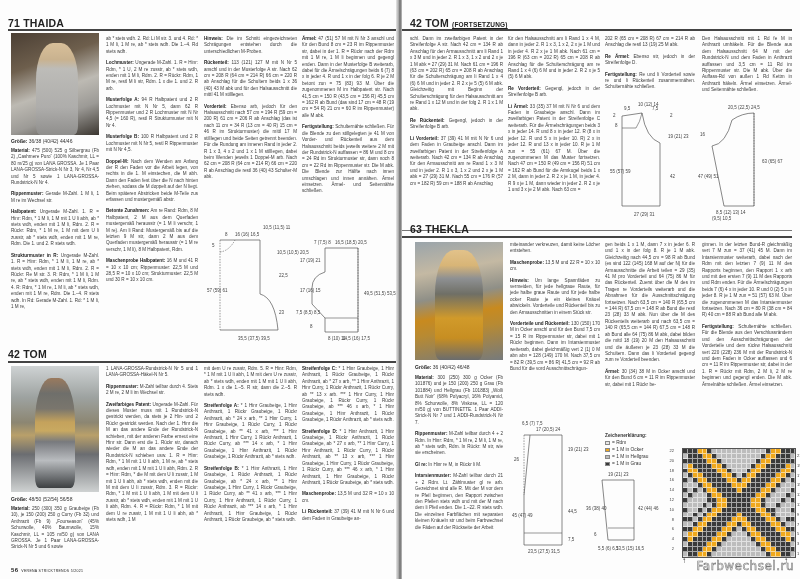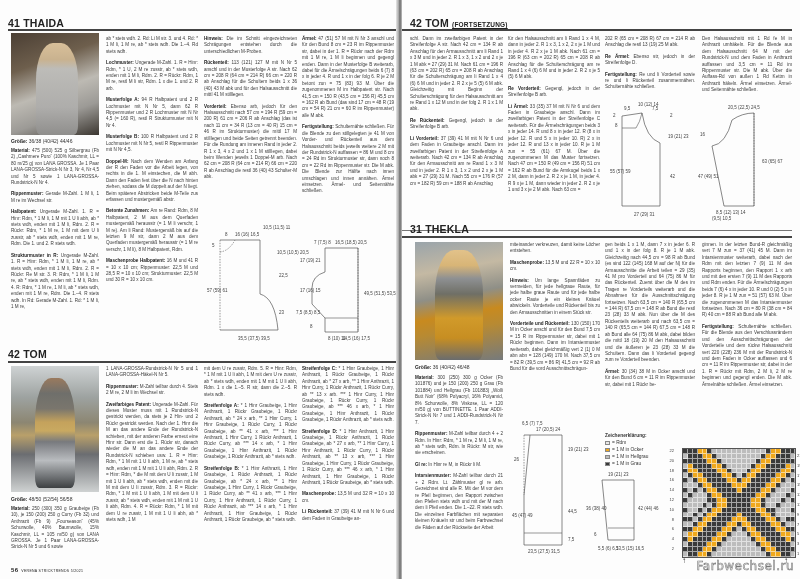--- a/index.html
+++ b/index.html
@@ -39,21 +39,21 @@
   .watermark { position: absolute; right: 6px; bottom: 6px; font-size: 12px; color: #fff;
     -webkit-text-stroke: 0.6px #777; letter-spacing: 0.5px; font-family: "DejaVu Sans", sans-serif; }
 </style>
 </head>
 <body>
 
 <div class="spread">
 
   <div class="page left">
 
-    <div class="sec-head" style="left:8px;top:17px;">41 THAIDA</div>
+    <div class="sec-head" style="left:8px;top:17px;">71 THAIDA</div>
     <div class="rule" style="left:8px;top:29px;width:388px;"></div>
 
     <div class="photo thaida" style="left:11px;top:33px;width:88px;height:102px;">
       <div class="figure" style="left:25px;top:10px;width:42px;height:92px;background:linear-gradient(180deg,#d9c09a 0%,#c9b28f 18%,#bdbcb8 28%,#aeadab 70%,#8f8e8c 100%);"></div>
     </div>
     <div class="caption" style="left:11px;top:138px;"><b>Größe:</b> <span>36/38 (40/42) 44/46</span></div>
 
     <div class="col" style="left:11px;top:148px;width:88px;">
       <p><b>Material:</b> <span>475 (500) 525 g Silbergrau (Fb 2) „Cashmere Puro“ (100% Kaschmir, LL = 80 m/25 g) von LANA GROSSA. Je 1 Paar LANA-GROSSA-Strick-N Nr 3, Nr 4, Nr 4,5 und Nr 5 sowie 1 LANA-GROSSA-Rundstrick-N Nr 4.</span></p>
       <p><b>Rippenmuster:</b> <span>Gerade M-Zahl. 1 M li, 1 M re im Wechsel str.</span></p>
@@ -192,21 +192,21 @@
       <text x="36" y="1">20,5 (22,5) 24,5</text>
       <text x="8" y="28">16</text>
       <text x="6" y="70">47 (49) 51</text>
       <text x="70" y="55">63 (65) 67</text>
       <text x="24" y="106">8,5 (12) 13) 14</text>
       <text x="20" y="112">(9,5) 10,5</text>
     </svg>
 
     <div class="rule" style="left:0;top:230px;width:390px;height:1px;background:#777;"></div>
 
-    <div class="sec-head" style="left:8px;top:223px;">31 THEKLA</div>
+    <div class="sec-head" style="left:8px;top:223px;">63 THEKLA</div>
     <div class="rule" style="left:0;top:236px;width:390px;"></div>
 
     <div class="photo thekla" style="left:13px;top:242px;width:88px;height:118px;">
       <div class="figure" style="left:20px;top:8px;width:48px;height:110px;background:linear-gradient(180deg,#e2c28a 0%,#d8b577 14%,#8e9092 26%,#6f6f66 40%,#d19a2a 62%,#c78e22 80%,#6a6c6e 100%);"></div>
     </div>
     <div class="caption" style="left:13px;top:364px;"><b>Größe:</b> <span>36 (40/42) 46/48</span></div>
     <div class="col" style="left:13px;top:375px;width:88px;">
       <p><b>Material:</b> <span>300 (250) 300 g Ocker (Fb 101876) und je 150 (200) 250 g Grau (Fb 101884) und Hellgrau (Fb 101883) „Wolli Butt Noir“ (68% Polyacryl, 16% Polyamid, 8% Schurwolle, 8% Viskose, LL = 120 m/50 g) von BUTTINETTE. 1 Paar ADDI-Strick-N Nr 7 und 1 ADDI-Rundstrick-N Nr 7.</span></p>
       <p><b>Rippenmuster:</b> <span>M-Zahl teilbar durch 4 + 2 Rdm. In Hinr: Rdm, * 1 M re, 2 M li, 1 M re, ab * stets wdh, Rdm. In Rückr: M str, wie sie erscheinen.</span></p>
       <p><b>Gl re:</b> <span>In Hinr re M, in Rückr li M.</span></p>

